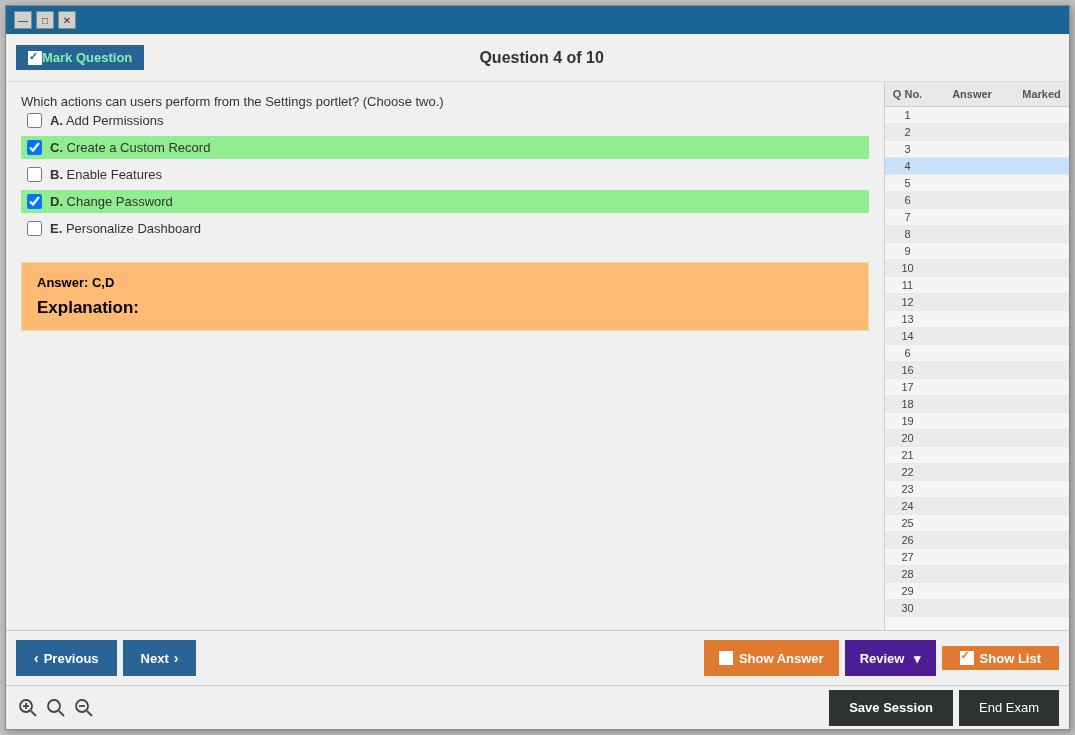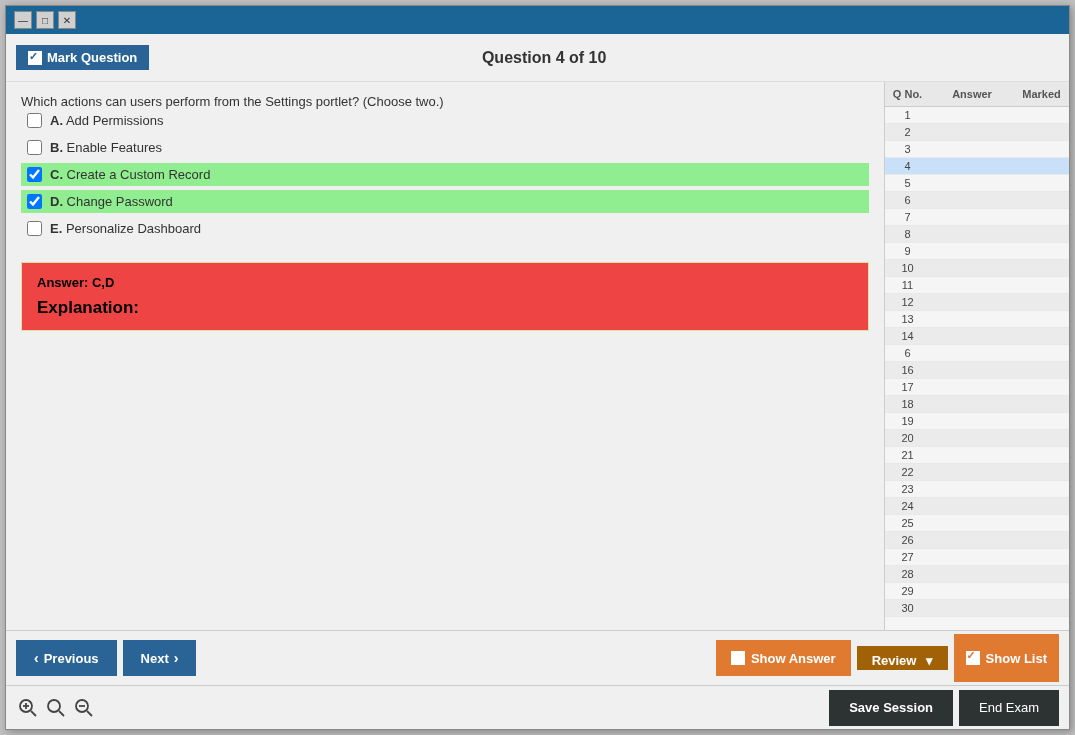--- a/index.html
+++ b/index.html
@@ -58,27 +58,26 @@
       padding: 8px 10px;
       display: flex;
       align-items: center;
       justify-content: space-between;
       border-bottom: 1px solid #ddd;
       flex-shrink: 0;
       height: 48px;
     }
     .mark-btn {
       background: #2a6496;
-      color: #ffffff;
+      color: #86efac;
       border: none;
       padding: 5px 12px;
       cursor: pointer;
       display: flex;
       align-items: center;
-      gap: 5px;
       font-size: 13px;
       font-weight: 600;
     }
     .mark-btn .checkbox-icon {
       width: 14px;
       height: 14px;
       background: white;
       display: inline-block;
       position: relative;
     }
@@ -133,21 +132,21 @@
       flex-shrink: 0;
     }
     .option-label {
       font-size: 13px;
       color: #333;
     }
     .option-label strong {
       font-weight: bold;
     }
     .answer-box {
-      background: #ef4444;
+      background: #fdba74;
       border: 1px solid #e0e0a0;
       padding: 12px 15px;
       margin-top: 8px;
     }
     .answer-line {
       font-weight: bold;
       margin-bottom: 8px;
       font-size: 13px;
     }
     .explanation-line {
@@ -235,41 +234,41 @@
       height: 36px;
     }
     .show-answer-btn .cb-icon {
       width: 14px;
       height: 14px;
       background: white;
       display: inline-block;
       flex-shrink: 0;
     }
     .review-btn {
-      background: #a16207;
+      background: #4c1d95;
       color: white;
       border: none;
       padding: 7px 15px;
       cursor: pointer;
       font-size: 13px;
       font-weight: 600;
-      height: 24px;
+      height: 36px;
     }
     .show-list-btn {
       background: #e07a30;
       color: white;
       border: none;
-      padding: 7px 12px;
+      padding: 7px 18px;
       cursor: pointer;
       font-size: 13px;
       font-weight: 600;
       display: flex;
       align-items: center;
       gap: 6px;
-      height: 48px;
+      height: 24px;
     }
     .show-list-btn .cb-icon-checked {
       width: 14px;
       height: 14px;
       background: white;
       display: inline-block;
       flex-shrink: 0;
       position: relative;
     }
     .show-list-btn .cb-icon-checked::after {
@@ -358,27 +357,27 @@
   <div class="main-content">
 
     <div class="question-area">
       <div class="question-text">Which actions can users perform from the Settings portlet? (Choose two.)</div>
       <div class="options-list">
 
         <div class="option-item">
           <input type="checkbox" style="">
           <span class="option-label"><strong>A.</strong> Add Permissions</span>
         </div>
+        <div class="option-item highlighted">
+          <input type="checkbox" checked="" style="">
+          <span class="option-label"><strong>C.</strong> Create a Custom Record</span>
+        </div>
         <div class="option-item">
           <input type="checkbox" style="">
           <span class="option-label"><strong>B.</strong> Enable Features</span>
-        </div>
-        <div class="option-item highlighted">
-          <input type="checkbox" checked="" style="">
-          <span class="option-label"><strong>C.</strong> Create a Custom Record</span>
         </div>
         <div class="option-item highlighted">
           <input type="checkbox" checked="" style="">
           <span class="option-label"><strong>D.</strong> Change Password</span>
         </div>
         <div class="option-item">
           <input type="checkbox" style="">
           <span class="option-label"><strong>E.</strong> Personalize Dashboard</span>
         </div>
       </div>

